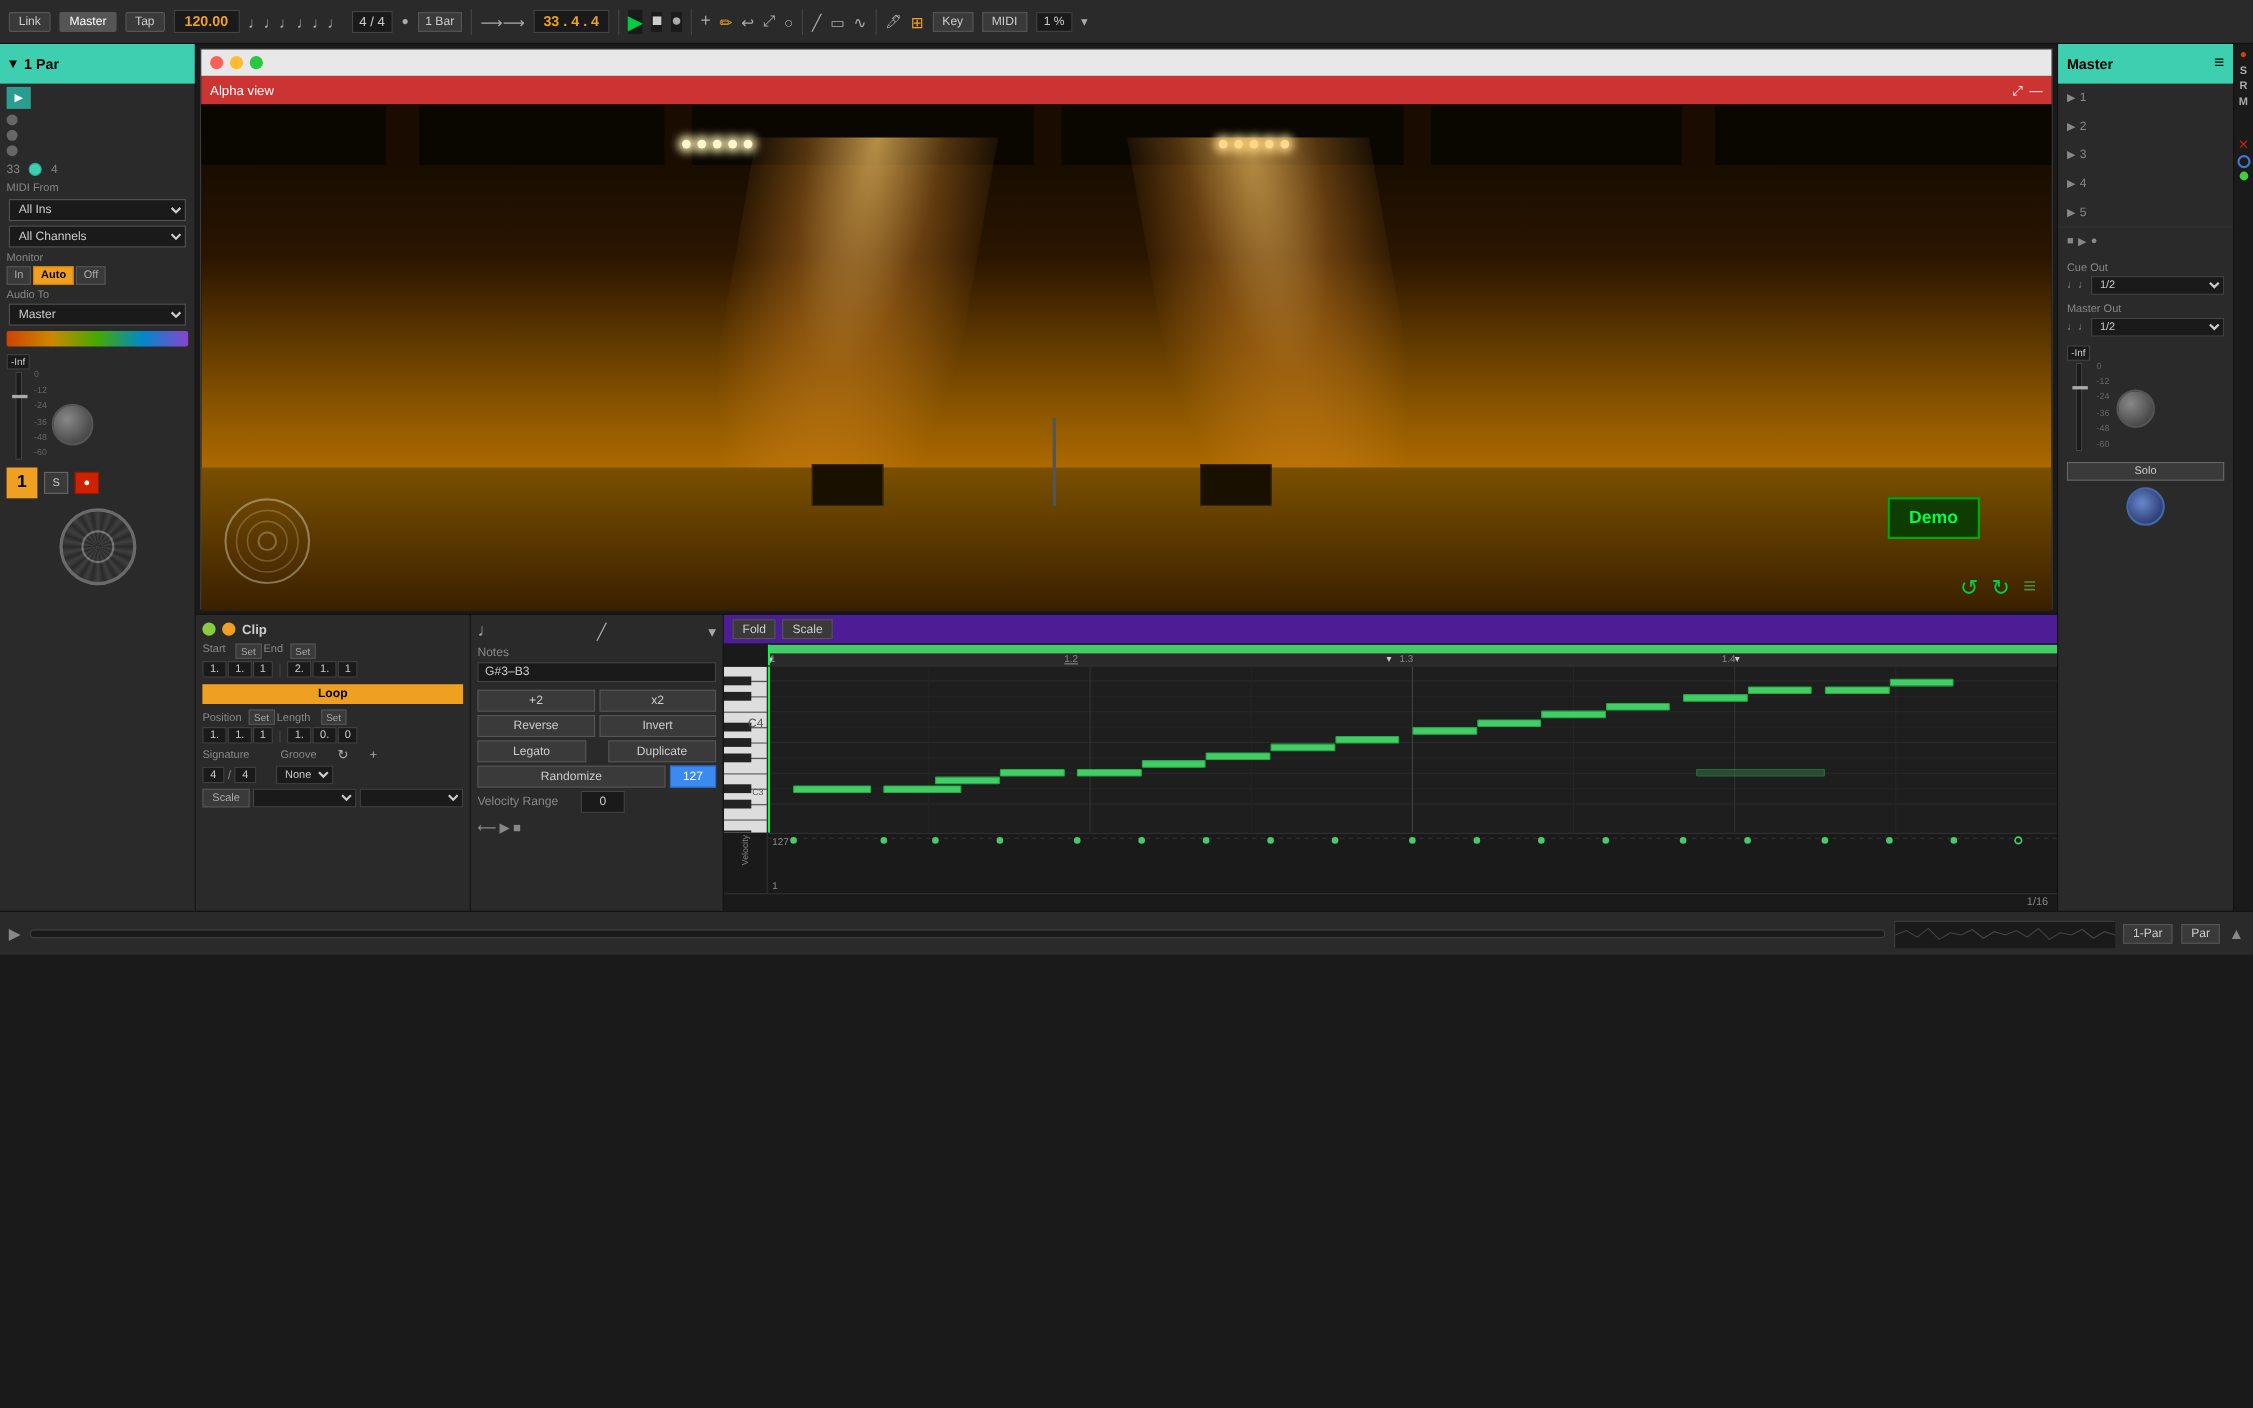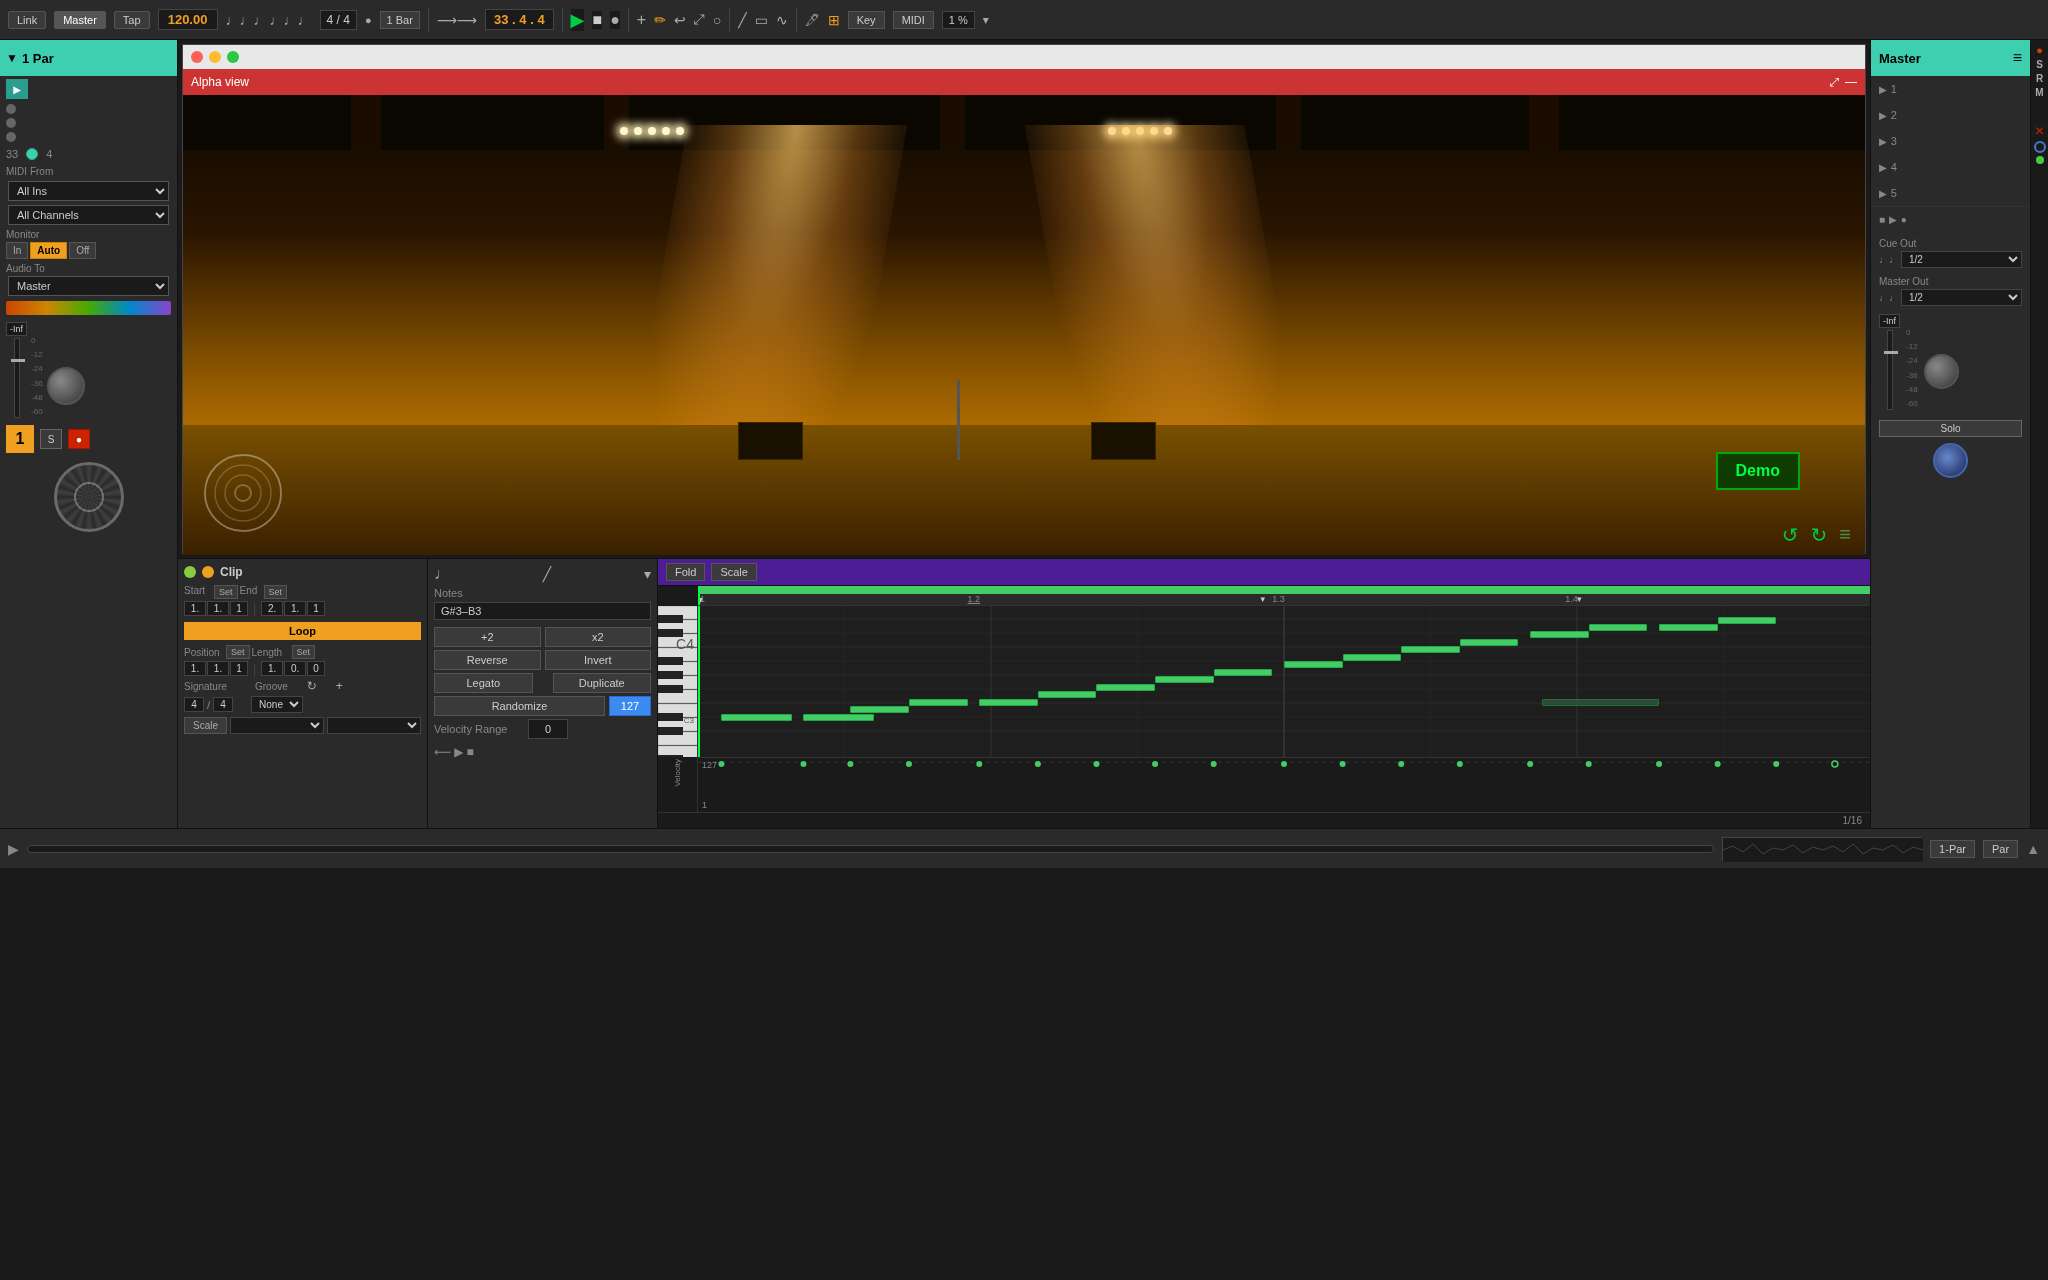--- a/index.html
+++ b/index.html
@@ -675,21 +675,21 @@
               <div style="position:absolute;top:8px;left:75%;color:#ccc;font-size:9px;">▾</div>
 
               <div style="position:absolute;top:0;left:0;width:2px;height:100%;background:#00ff44;z-index:10;"></div>
             </div>
           </div>
 
           <div style="display:flex;flex:1;overflow:hidden;">
 
             <div style="width:40px;background:#222;border-right:1px solid #333;flex-shrink:0;overflow:hidden;position:relative;">
               
-              <div style="position:absolute;top:30px;left:0;right:0;font-size:14px;color:#555;text-align:right;padding-right:3px;">C4</div>
+              <div style="position:absolute;top:46px;left:0;right:0;font-size:11px;color:#555;text-align:right;padding-right:3px;">C4</div>
               
               <div style="position:absolute;top:110px;left:0;right:0;font-size:8px;color:#555;text-align:right;padding-right:3px;">C3</div>
               
               <svg width="40" height="200" viewBox="0 0 40 200">
 
                 <rect x="0" y="0" width="40" height="13" fill="#ddd" stroke="#aaa" stroke-width="0.5"></rect>
                 <rect x="0" y="14" width="40" height="13" fill="#ddd" stroke="#aaa" stroke-width="0.5"></rect>
                 <rect x="0" y="28" width="40" height="13" fill="#ddd" stroke="#aaa" stroke-width="0.5"></rect>
                 <rect x="0" y="42" width="40" height="13" fill="#ddd" stroke="#aaa" stroke-width="0.5"></rect>
                 <rect x="0" y="56" width="40" height="13" fill="#ddd" stroke="#aaa" stroke-width="0.5"></rect>

